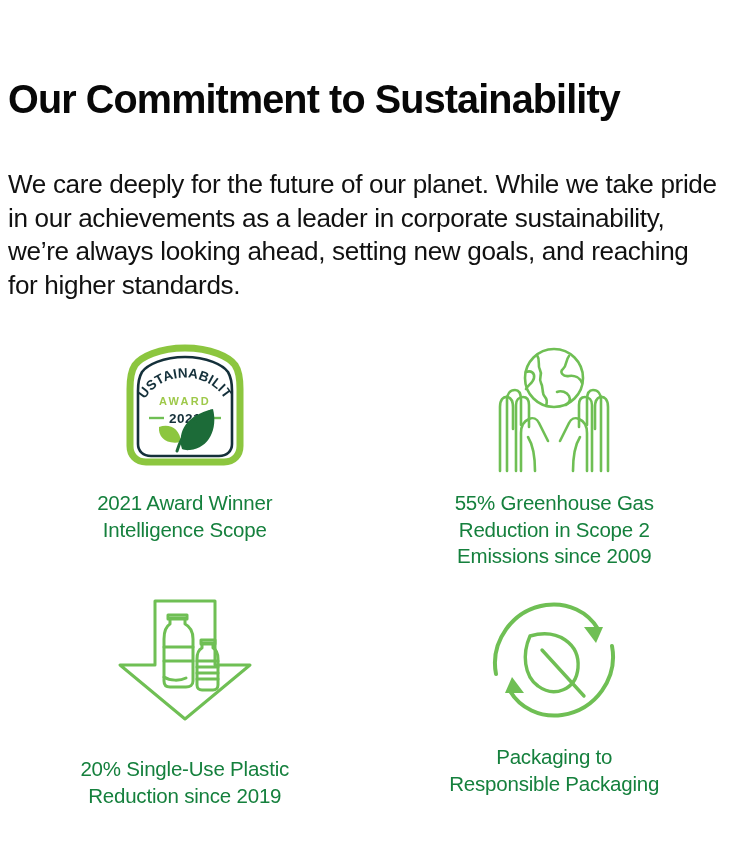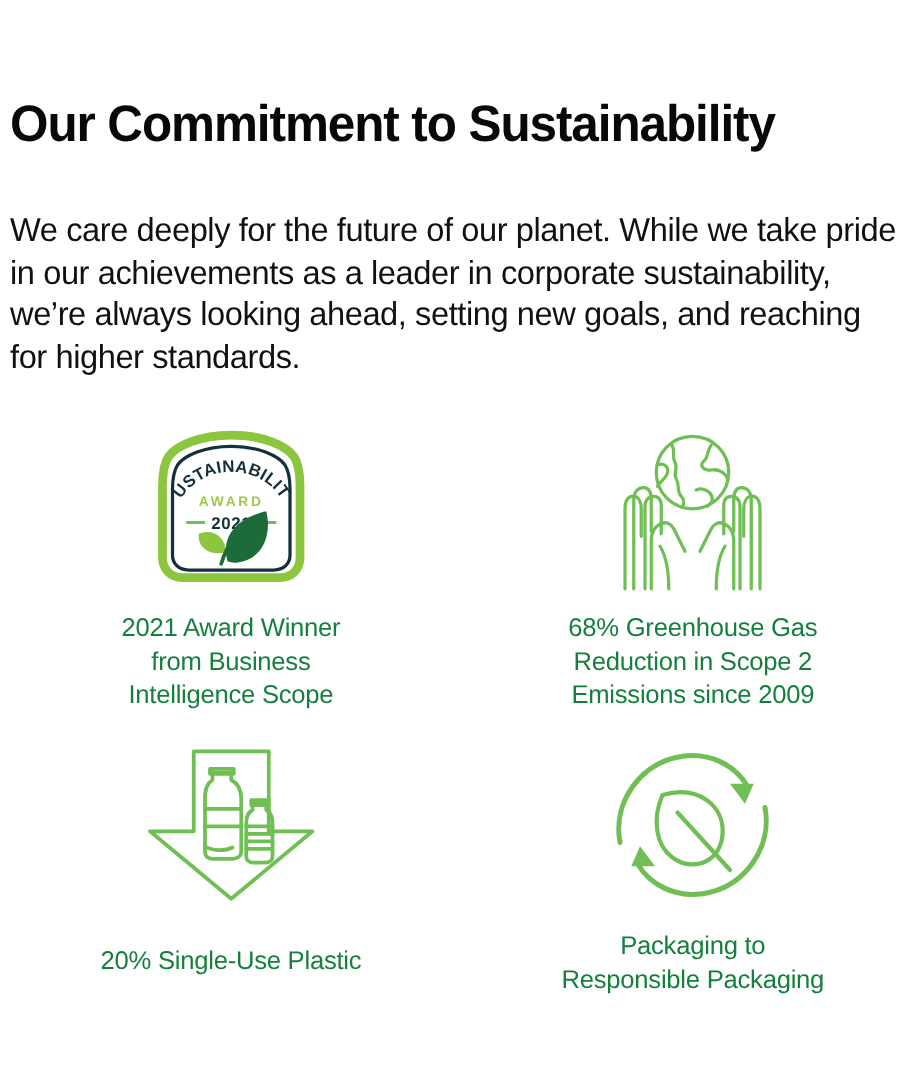--- a/index.html
+++ b/index.html
@@ -139,21 +139,20 @@
 
           <path d="M62 97 C 47 100, 39 92, 40 82 C 50 78, 61 83, 62 97 Z" fill="#8cc63f"></path>
 
           <path d="M63 104 C 58 86, 68 70, 94 64 C 99 84, 90 103, 71 105 C 68 105.4, 65 105, 63 104 Z" fill="#1c6b38"></path>
 
           <path d="M92 66 C 76 74, 64 86, 58 106" stroke="#1c6b38" stroke-width="3" fill="none" stroke-linecap="round"></path>
         </svg>
       </div>
       <p class="card-caption">
         <span class="cap-line">2021 Award Winner</span>
-        <span class="cap-line">from Business</span>
         <span class="cap-line">Intelligence Scope</span>
       </p>
     </div>
 
     <div class="card card-2">
       <div class="card-icon">
         <svg width="142" height="126" viewBox="0 0 142 126" fill="none" stroke="#6fbf54" stroke-width="2.6" stroke-linecap="round" stroke-linejoin="round">
 
           <circle cx="71" cy="33" r="29"></circle>
           <path d="M54 10 C 58 16, 54 20, 57 25 C 60 30, 55 33, 58 38 C 61 43, 58 48, 62 52 C 65 55, 64 58, 63 61"></path>
@@ -168,21 +167,21 @@
           <path d="M52 126 C 52 110, 50 100, 45 92"></path>
 
           <path d="M104 126 L 104 88 C 104 81, 101 76, 96 74 C 92 72, 88 74, 86 78 L 77 96"></path>
           <path d="M109 126 L 109 60 C 109 55, 106 52, 102 52 C 98 52, 96 55, 96 60 L 96 82"></path>
           <path d="M118 126 L 118 55 C 118 49, 115 45, 110 45 C 106 45, 104 49, 104 55 L 104 80"></path>
           <path d="M125 126 L 125 62 C 125 55, 122 51, 117 52 C 114 53, 112 57, 112 62 L 112 84"></path>
           <path d="M90 126 C 90 110, 92 100, 97 92"></path>
         </svg>
       </div>
       <p class="card-caption">
-        <span class="cap-line">68% Greenhouse Gas</span>
+        <span class="cap-line">55% Greenhouse Gas</span>
         <span class="cap-line">Reduction in Scope 2</span>
         <span class="cap-line">Emissions since 2009</span>
       </p>
     </div>
 
     <div class="card card-3">
       <div class="card-icon">
         <svg width="150" height="130" viewBox="0 0 150 130" fill="none" stroke="#6fbf54" stroke-width="3" stroke-linecap="round" stroke-linejoin="round">
 
           <path d="M45 6 L 105 6 L 105 70 L 140 70 L 75 124 L 10 70 L 45 70 Z"></path>
@@ -196,20 +195,21 @@
           <path d="M92 48 L 103 48 L 103 53 C 107 55, 108 59, 108 64 L 108 90 C 108 93, 106 95, 103 95 L 92 95 C 89 95, 87 93, 87 90 L 87 64 C 87 59, 88 55, 92 53 Z"></path>
           <path d="M91 45 L 105 45 L 105 49 L 91 49 Z"></path>
           <line x1="87" y1="66" x2="108" y2="66"></line>
           <line x1="87" y1="72" x2="108" y2="72"></line>
           <line x1="87" y1="78" x2="108" y2="78"></line>
           <line x1="87" y1="84" x2="108" y2="84"></line>
         </svg>
       </div>
       <p class="card-caption">
         <span class="cap-line">20% Single-Use Plastic</span>
+        <span class="cap-line">Reduction since 2019</span>
       </p>
     </div>
 
     <div class="card card-4">
       <div class="card-icon">
         <svg width="140" height="128" viewBox="0 0 140 128" fill="none" stroke="#6fbf54" stroke-width="4" stroke-linecap="round" stroke-linejoin="round">
 
           <path d="M12 78 C 6 46, 28 14, 62 9 C 84 6, 104 16, 114 33"></path>
           <path d="M100 31 L 119 31 L 112 47 Z" fill="#6fbf54" stroke="none"></path>
 

